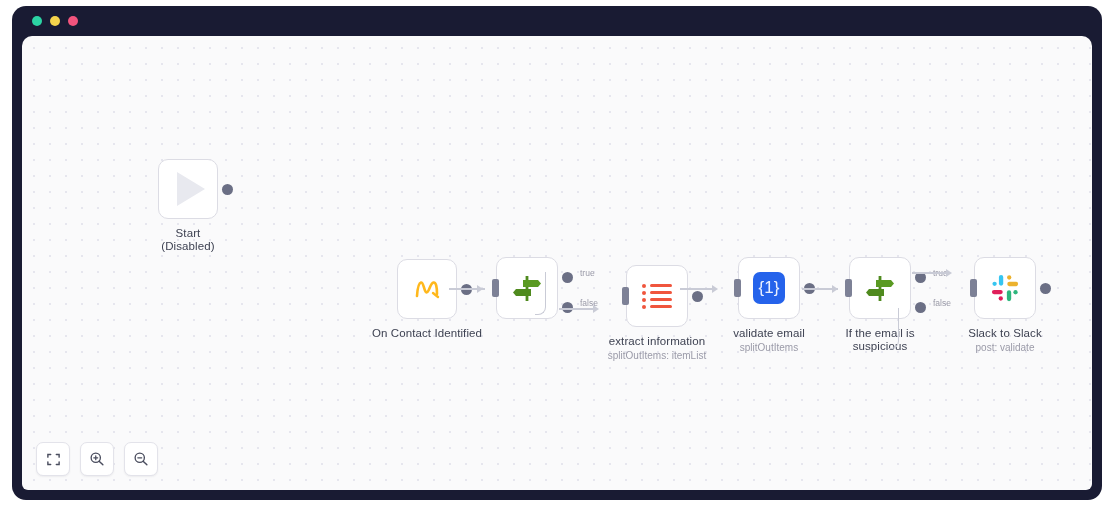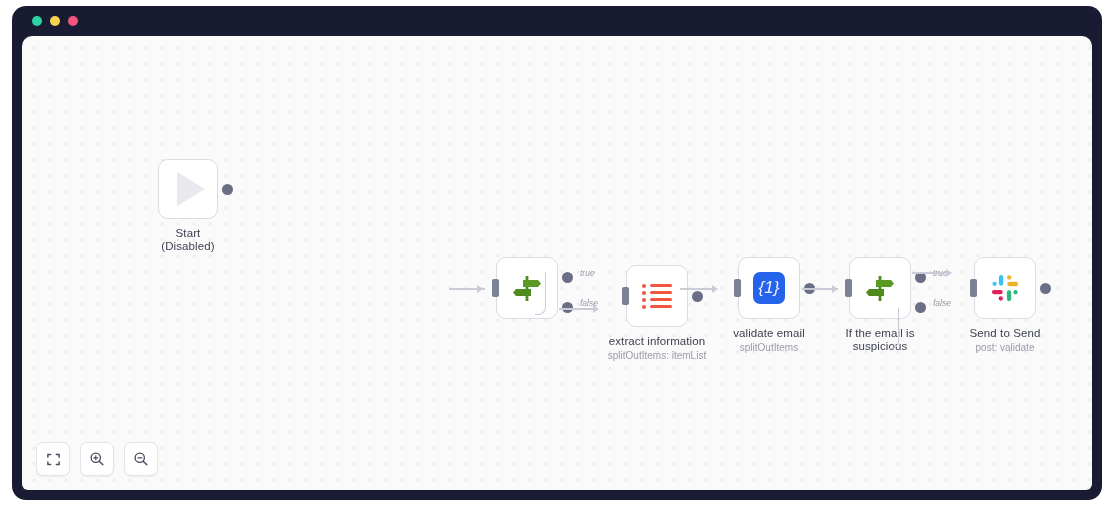--- a/index.html
+++ b/index.html
@@ -42,21 +42,20 @@
     display:flex;flex-direction:column;align-items:center;
   }
   .box{
     width:60px;height:60px;
     background:#ffffff;
     border:1px solid #dcdce4;
     border-radius:10px;
     display:flex;align-items:center;justify-content:center;
     box-sizing:border-box;
     position:relative;
-    font-style:italic;
   }
   .box.wide{width:62px;height:62px;}
   .label{
     margin-top:8px;
     font-size:11.5px;color:#3e4252;
     text-align:center;line-height:13px;white-space:pre-line;
     letter-spacing:.1px;
   }
   .sublabel{
     margin-top:2px;
@@ -129,20 +128,30 @@
 
     <div class="node" style="left:126px;top:123px;width:80px;">
       <div class="box">
         <div class="play"></div>
         <span class="port out"></span>
       </div>
       <div class="label">Start
 (Disabled)</div>
     </div>
 
+    <div class="node" style="left:345px;top:223px;width:120px;">
+      <div class="box">
+        <svg width="30" height="28" viewBox="0 0 30 28">
+          <path d="M5 21 C5.5 13 7 8 9 7.5 C11 7 11.5 12 13 15.5 C14 18 15 18.5 16.5 15.5 C18 12.5 19 8 21.5 7.5 C24 7 25 12 25 19" fill="none" stroke="#ffb81c" stroke-width="2.6" stroke-linecap="round" stroke-linejoin="round"></path>
+          <path d="M21 18 L26 22" fill="none" stroke="#ffb81c" stroke-width="2.4" stroke-linecap="round"></path>
+        </svg>
+        <span class="port out"></span>
+      </div>
+      <div class="label">On Contact Identified</div>
+    </div>
 
     <div class="edge" style="left:427px;top:252px;width:36px;"></div>
     <div class="arrow" style="left:455px;top:249px;"></div>
 
     <div class="node" style="left:455px;top:221px;width:100px;">
       <div class="box wide">
         <span class="inport"></span>
         <svg width="34" height="34" viewBox="0 0 34 34">
           <rect x="15.6" y="5" width="2.8" height="25" fill="#4f8a1e"></rect>
           <path d="M13 9 L28 9 L31 12.5 L28 16 L13 16 Z" fill="#5a9a22"></path>
@@ -247,21 +256,21 @@
             <rect x="18.4" y="9.4" width="11.6" height="4.6" rx="2.3"></rect>
             <rect x="18.2" y="2.5" width="4.6" height="4.6" rx="2.3"></rect>
           </g>
           <g fill="#e01e5a">
             <rect x="2" y="18" width="11.6" height="4.6" rx="2.3"></rect>
             <rect x="9.2" y="24.9" width="4.6" height="4.6" rx="2.3"></rect>
           </g>
         </svg>
         <span class="port out"></span>
       </div>
-      <div class="label">Send to Send</div>
+      <div class="label">Slack to Slack</div>
       <div class="sublabel">post: validate</div>
     </div>
 
     <div class="toolbar">
       <div class="tbtn">
         <svg width="15" height="15" viewBox="0 0 16 16">
           <g fill="none" stroke="#4a4d5e" stroke-width="1.5" stroke-linecap="round">
             <path d="M2 5.5 V2.6 H5"></path>
               <path d="M11 2.6 H14 V5.5"></path>
             <path d="M14 10.5 V13.4 H11"></path>

